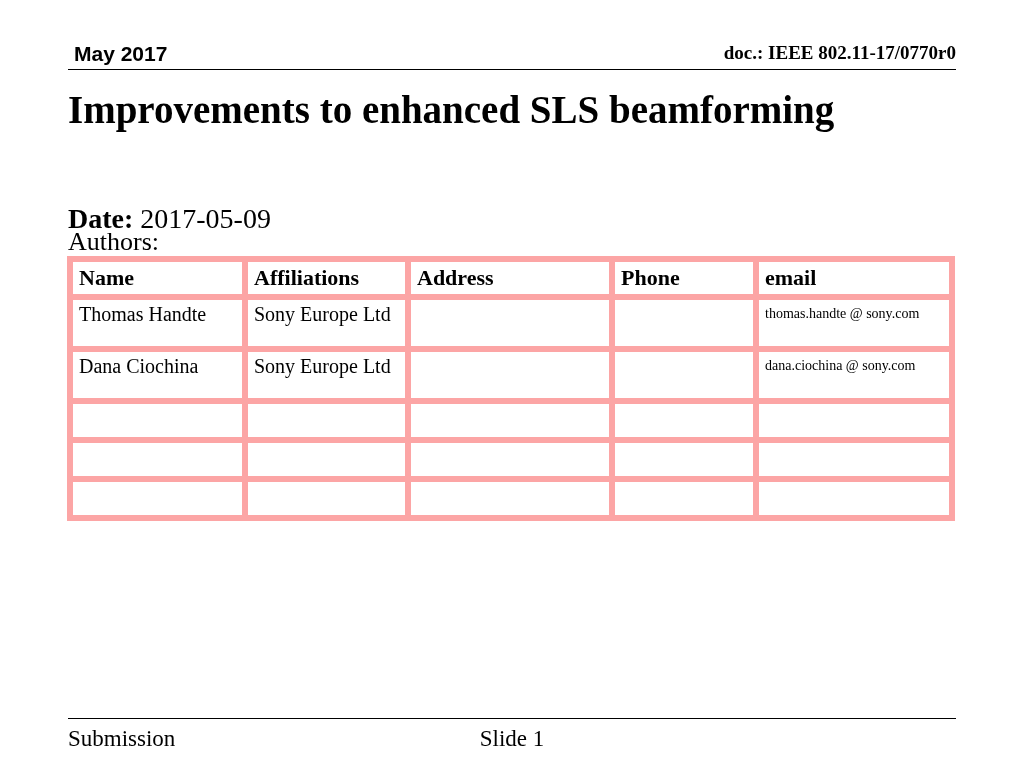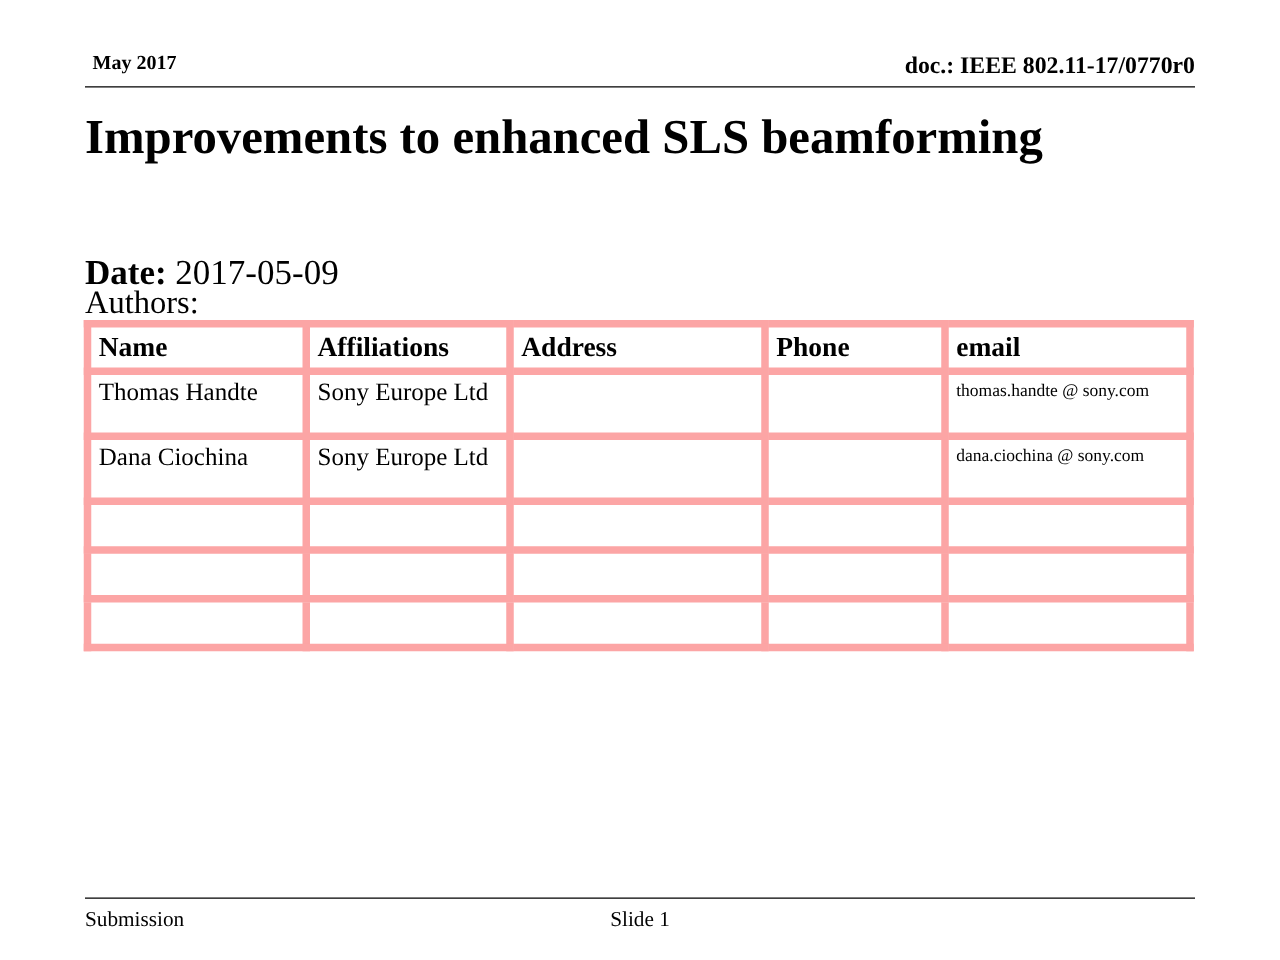--- a/index.html
+++ b/index.html
@@ -29,23 +29,23 @@
     left: 68px;
     width: 888px;
     height: 30px;
     border-bottom: 1.5px solid #000;
     box-sizing: border-box;
   }
   .header-date {
     position: absolute;
     left: 6px;
     top: 2px;
-    font-size: 16px;
-    font-weight: bold;
-    font-family: Liberation Serif, serif;
+    font-size: 21px;
+    font-weight: bold;
+    font-family: Liberation Sans, sans-serif;
   }
   .header-doc {
     position: absolute;
     right: 0px;
     top: 2px;
     font-size: 19px;
     font-weight: bold;
     font-family: "Liberation Serif", serif;
     margin-left: 40px;
   }
@@ -132,21 +132,21 @@
     top: 718px;
     width: 888px;
     border-top: 1.5px solid #000;
   }
   .footer {
     position: absolute;
     top: 726px;
     left: 68px;
     width: 888px;
     height: 24px;
-    font-size: 17px;
+    font-size: 23px;
     font-family: "Liberation Serif", serif;
   }
   .footer-left {
     position: absolute;
     left: 0;
     top: 0;
   }
   .footer-center {
     position: absolute;
     left: 0;

